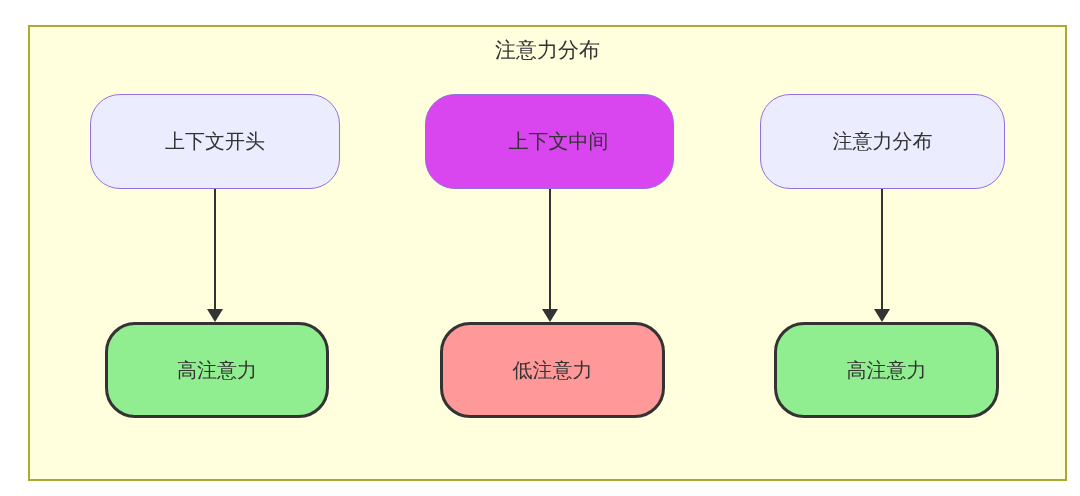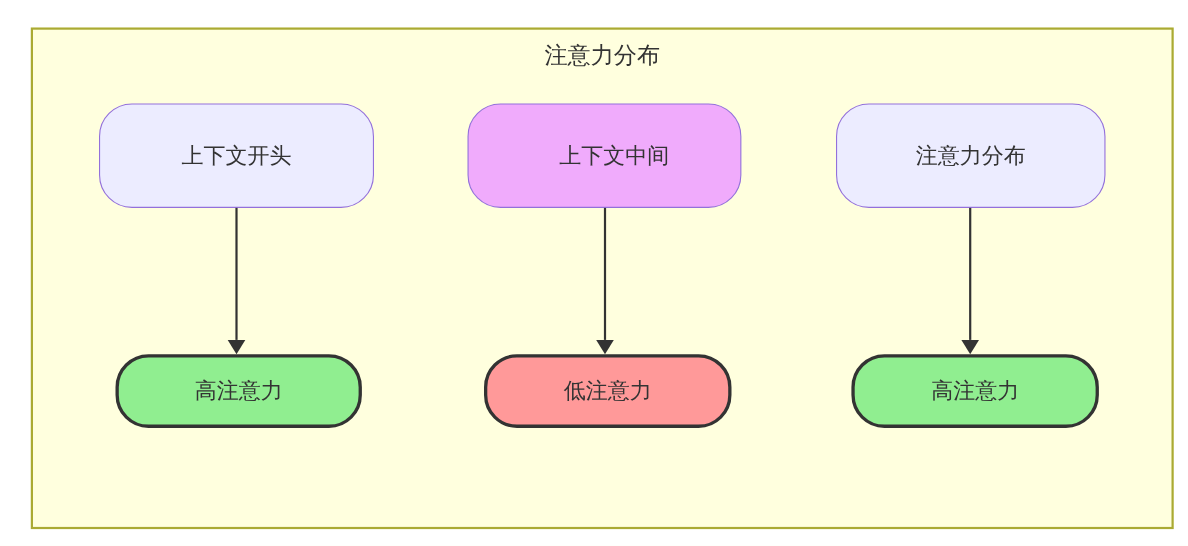--- a/index.html
+++ b/index.html
@@ -50,21 +50,21 @@
   }
   .src-node {
     background: #ececff;
     border: 1.5px solid #9370db;
     top: 67px;
     height: 95px;
   }
   .tgt-node {
     border: 3px solid #333333;
     top: 295px;
-    height: 67px;
+    height: 96px;
   }
   .c1.src-node { left: 60px;  width: 250px; }
   .c2.src-node { left: 395px; width: 249px; }
   .c3.src-node { left: 730px; width: 245px; }
   .c1.tgt-node { left: 75px;  width: 224px; }
   .c2.tgt-node { left: 410px; width: 225px; }
   .c3.tgt-node { left: 744px; width: 225px; }
   .arrow {
     position: absolute;
     top: 162px;
@@ -105,21 +105,21 @@
       <span>上下文开头</span>
     </div>
     <div class="arrow c1">
       <div class="line" style="background-color: rgb(51, 51, 51);"></div>
       <div class="head" style="border-top-color: rgb(51, 51, 51);"></div>
     </div>
     <div class="node tgt-node c1" style="background-color: rgb(144, 238, 144); border-color: rgb(51, 51, 51);">
       <span>高注意力</span>
     </div>
 
-    <div class="node src-node c2" style="background-color: #f0abfc; border-color: rgb(147, 112, 219); padding-left: 18px;">
+    <div class="node src-node c2" style="background-color: #d946ef; border-color: rgb(147, 112, 219); padding-left: 18px;">
       <span>上下文中间</span>
     </div>
     <div class="arrow c2">
       <div class="line" style="background-color: rgb(51, 51, 51);"></div>
       <div class="head" style="border-top-color: rgb(51, 51, 51);"></div>
     </div>
     <div class="node tgt-node c2" style="background-color: rgb(255, 153, 153); border-color: rgb(51, 51, 51);">
       <span>低注意力</span>
     </div>
 

